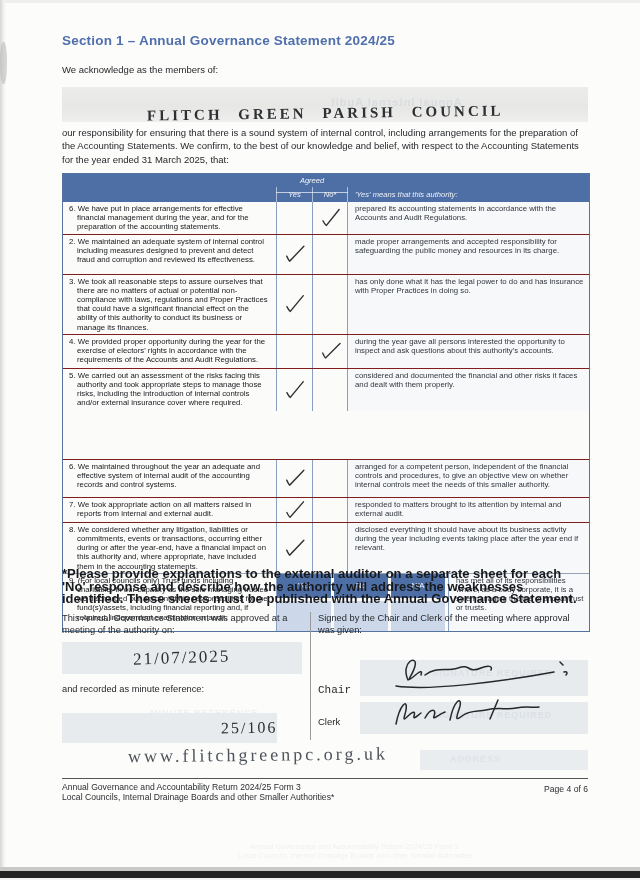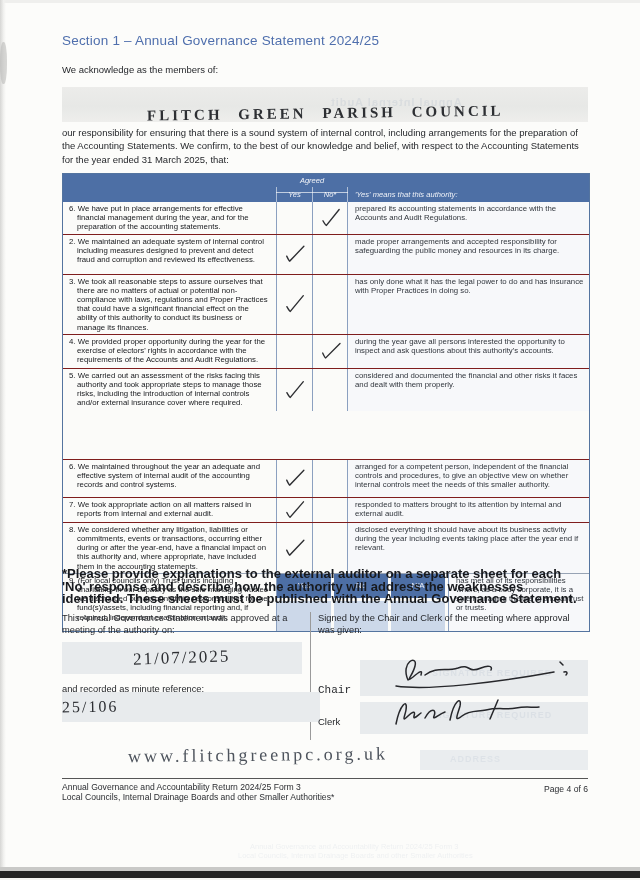--- a/index.html
+++ b/index.html
@@ -12,21 +12,21 @@
   
   .edge-left{position:absolute;left:0;top:0;width:6px;height:100%;
     background:linear-gradient(90deg,#d6d6d4,#f1f1ef 60%,rgba(255,255,255,0));}
   .edge-top{position:absolute;left:0;top:0;width:100%;height:3px;background:#efefed;}
   .corner-smudge{position:absolute;left:0;top:42px;width:7px;height:42px;background:#b6b6b4;opacity:.55;border-radius:45%;}
   .bottom-band-light{position:absolute;left:0;top:867px;width:100%;height:4px;background:#c9c9c7;}
   .bottom-band-dark{position:absolute;left:0;top:871px;width:100%;height:7px;background:#232323;}
   .bottom-band-tail{position:absolute;left:0;top:878px;width:100%;height:2px;background:#f4f4f2;}
 
   .section-title{position:absolute;left:62px;top:33px;width:526px;
-    font-size:13.5px;font-weight:normal;color:#4f6fad;letter-spacing:.2px;}
+    font-size:13.5px;font-weight:bold;color:#4f6fad;letter-spacing:.2px;}
   .ack-line{position:absolute;left:62px;top:64px;font-size:9.5px;color:#26282c;}
 
   .council-band{position:absolute;left:62px;top:87px;width:526px;height:35px;
     background:linear-gradient(180deg,#ececea,#e7e8e6 55%,#eeeeec);
     display:flex;align-items:flex-end;justify-content:center;}
   .handwriting{font-family:cursive;color:#2d2f33;}
   .council-name{font-size:15px;letter-spacing:3px;word-spacing:9px;transform:rotate(-0.8deg);font-weight:bold;}
 
   .intro-para{position:absolute;left:62px;top:126px;width:526px;
     font-size:9.5px;line-height:13.4px;color:#26282c;}
@@ -64,22 +64,22 @@
   .footnote{position:absolute;left:62px;top:568px;width:526px;
     font-size:13px;line-height:12.6px;font-weight:bold;color:#17191d;}
 
   
   .approval-divider{position:absolute;left:310px;top:612px;height:128px;border-left:1px solid #9a9a9a;}
   .appr-left-intro{position:absolute;left:62px;top:612px;width:240px;font-size:9.3px;line-height:12.4px;color:#26282c;}
   .date-band{position:absolute;left:62px;top:642px;width:240px;height:32px;background:#e8ebed;
     display:flex;align-items:center;justify-content:center;}
   .date-hand{font-size:17px;letter-spacing:2px;transform:rotate(-2deg);}
   .minute-label{position:absolute;left:62px;top:684px;width:240px;font-size:9.3px;color:#26282c;}
-  .minute-band{position:absolute;left:62px;top:692px;width:258px;height:30px;background:#e8ebed;
-    display:flex;align-items:center;justify-content:flex-start;}
+  .minute-band{position:absolute;left:62px;top:713px;width:215px;height:30px;background:#e8ebed;
+    display:flex;align-items:center;justify-content:flex-end;}
   .minute-hand{font-size:16px;letter-spacing:2px;transform:rotate(-1deg);}
 
   .appr-right-intro{position:absolute;left:318px;top:612px;width:268px;font-size:9.3px;line-height:12.4px;color:#26282c;}
   .chair-label{position:absolute;left:318px;top:684px;font-size:11px;color:#26282c;font-family:Liberation Mono, monospace;}
   .clerk-label{position:absolute;left:318px;top:716px;font-size:9.5px;color:#26282c;}
   .chair-box{position:absolute;left:360px;top:660px;width:228px;height:36px;background:#e8ebed;}
   .clerk-box{position:absolute;left:360px;top:702px;width:228px;height:32px;background:#e8ebed;}
   .sig-svg{position:absolute;overflow:visible;}
   .sig-chair{left:392px;top:652px;}
   .sig-clerk{left:386px;top:692px;}

